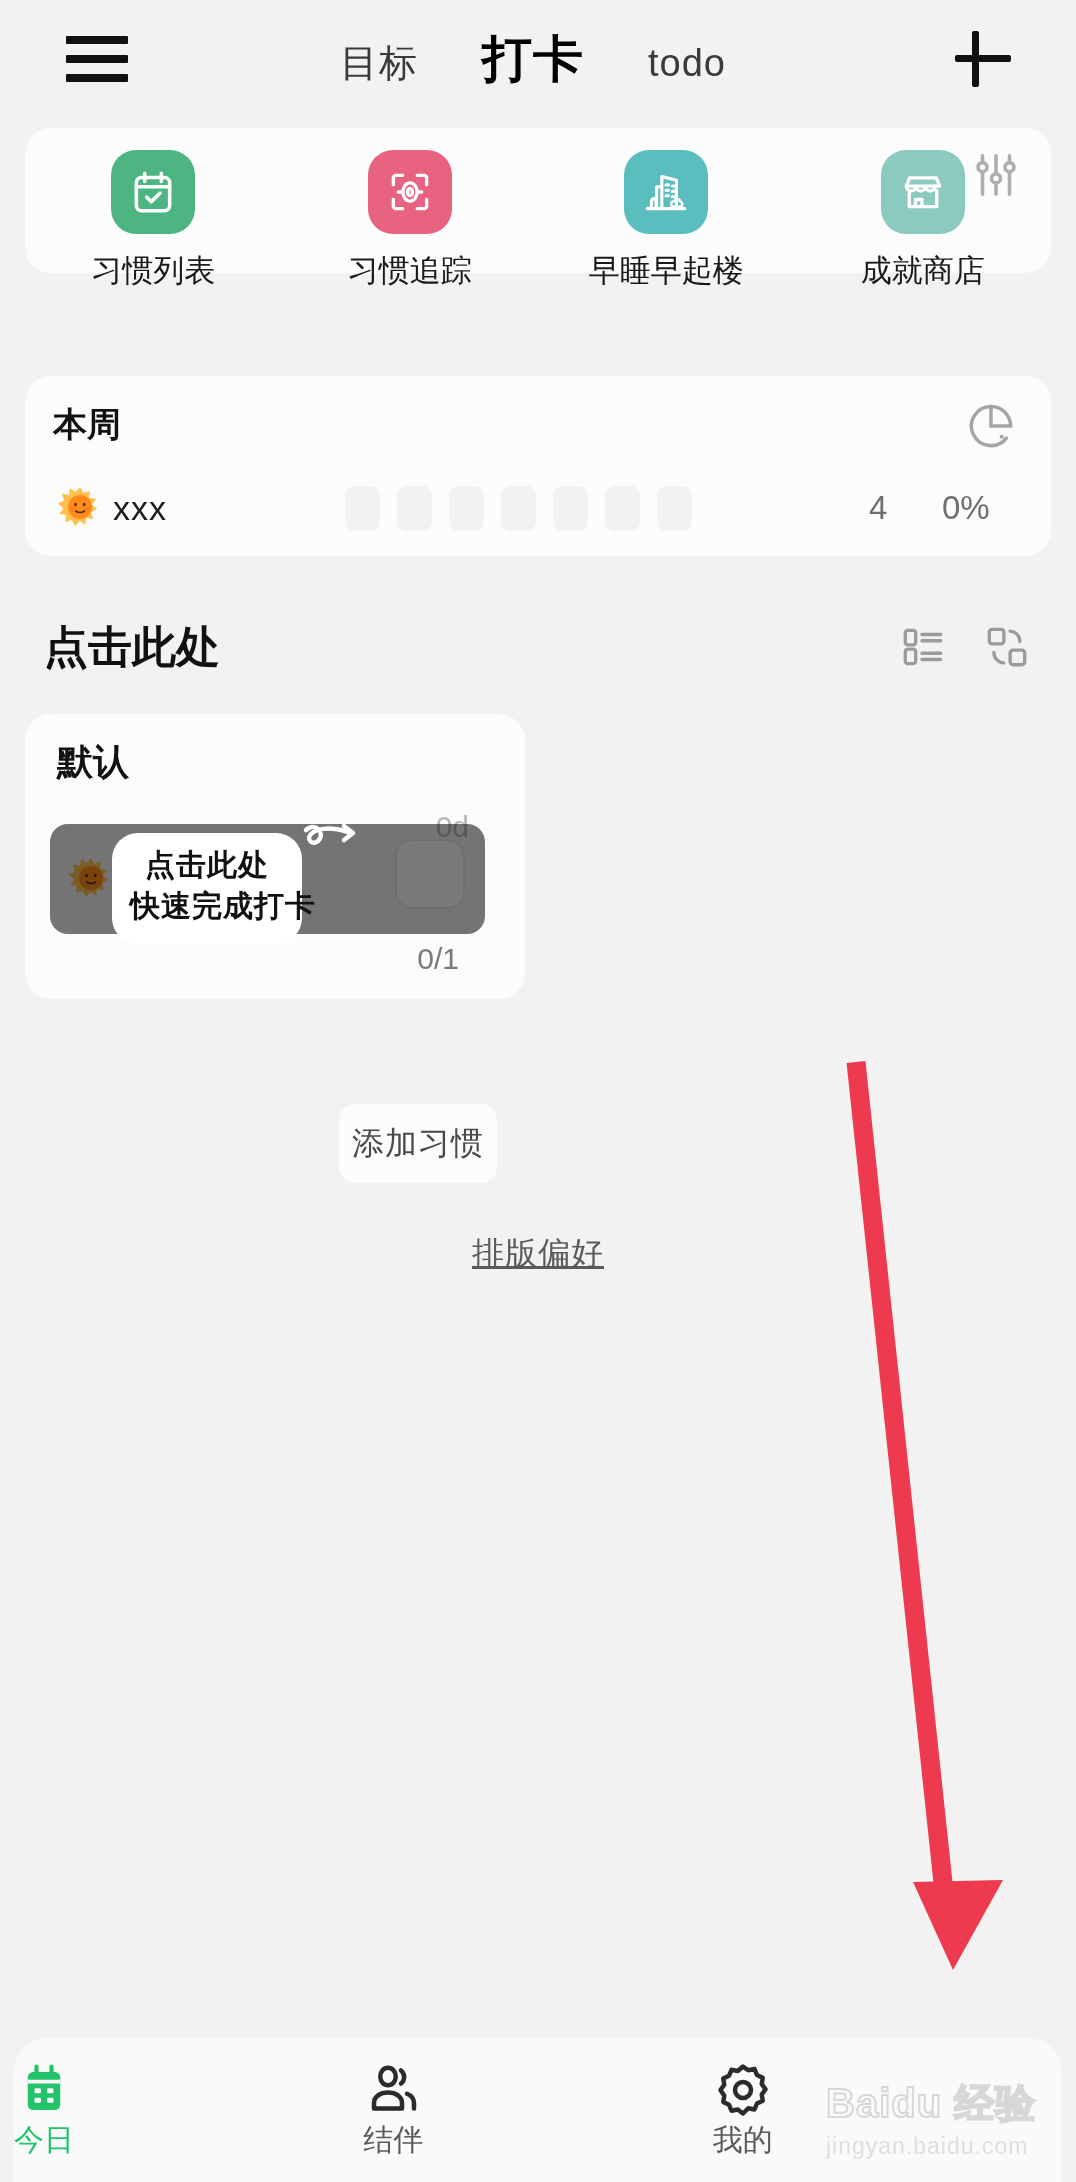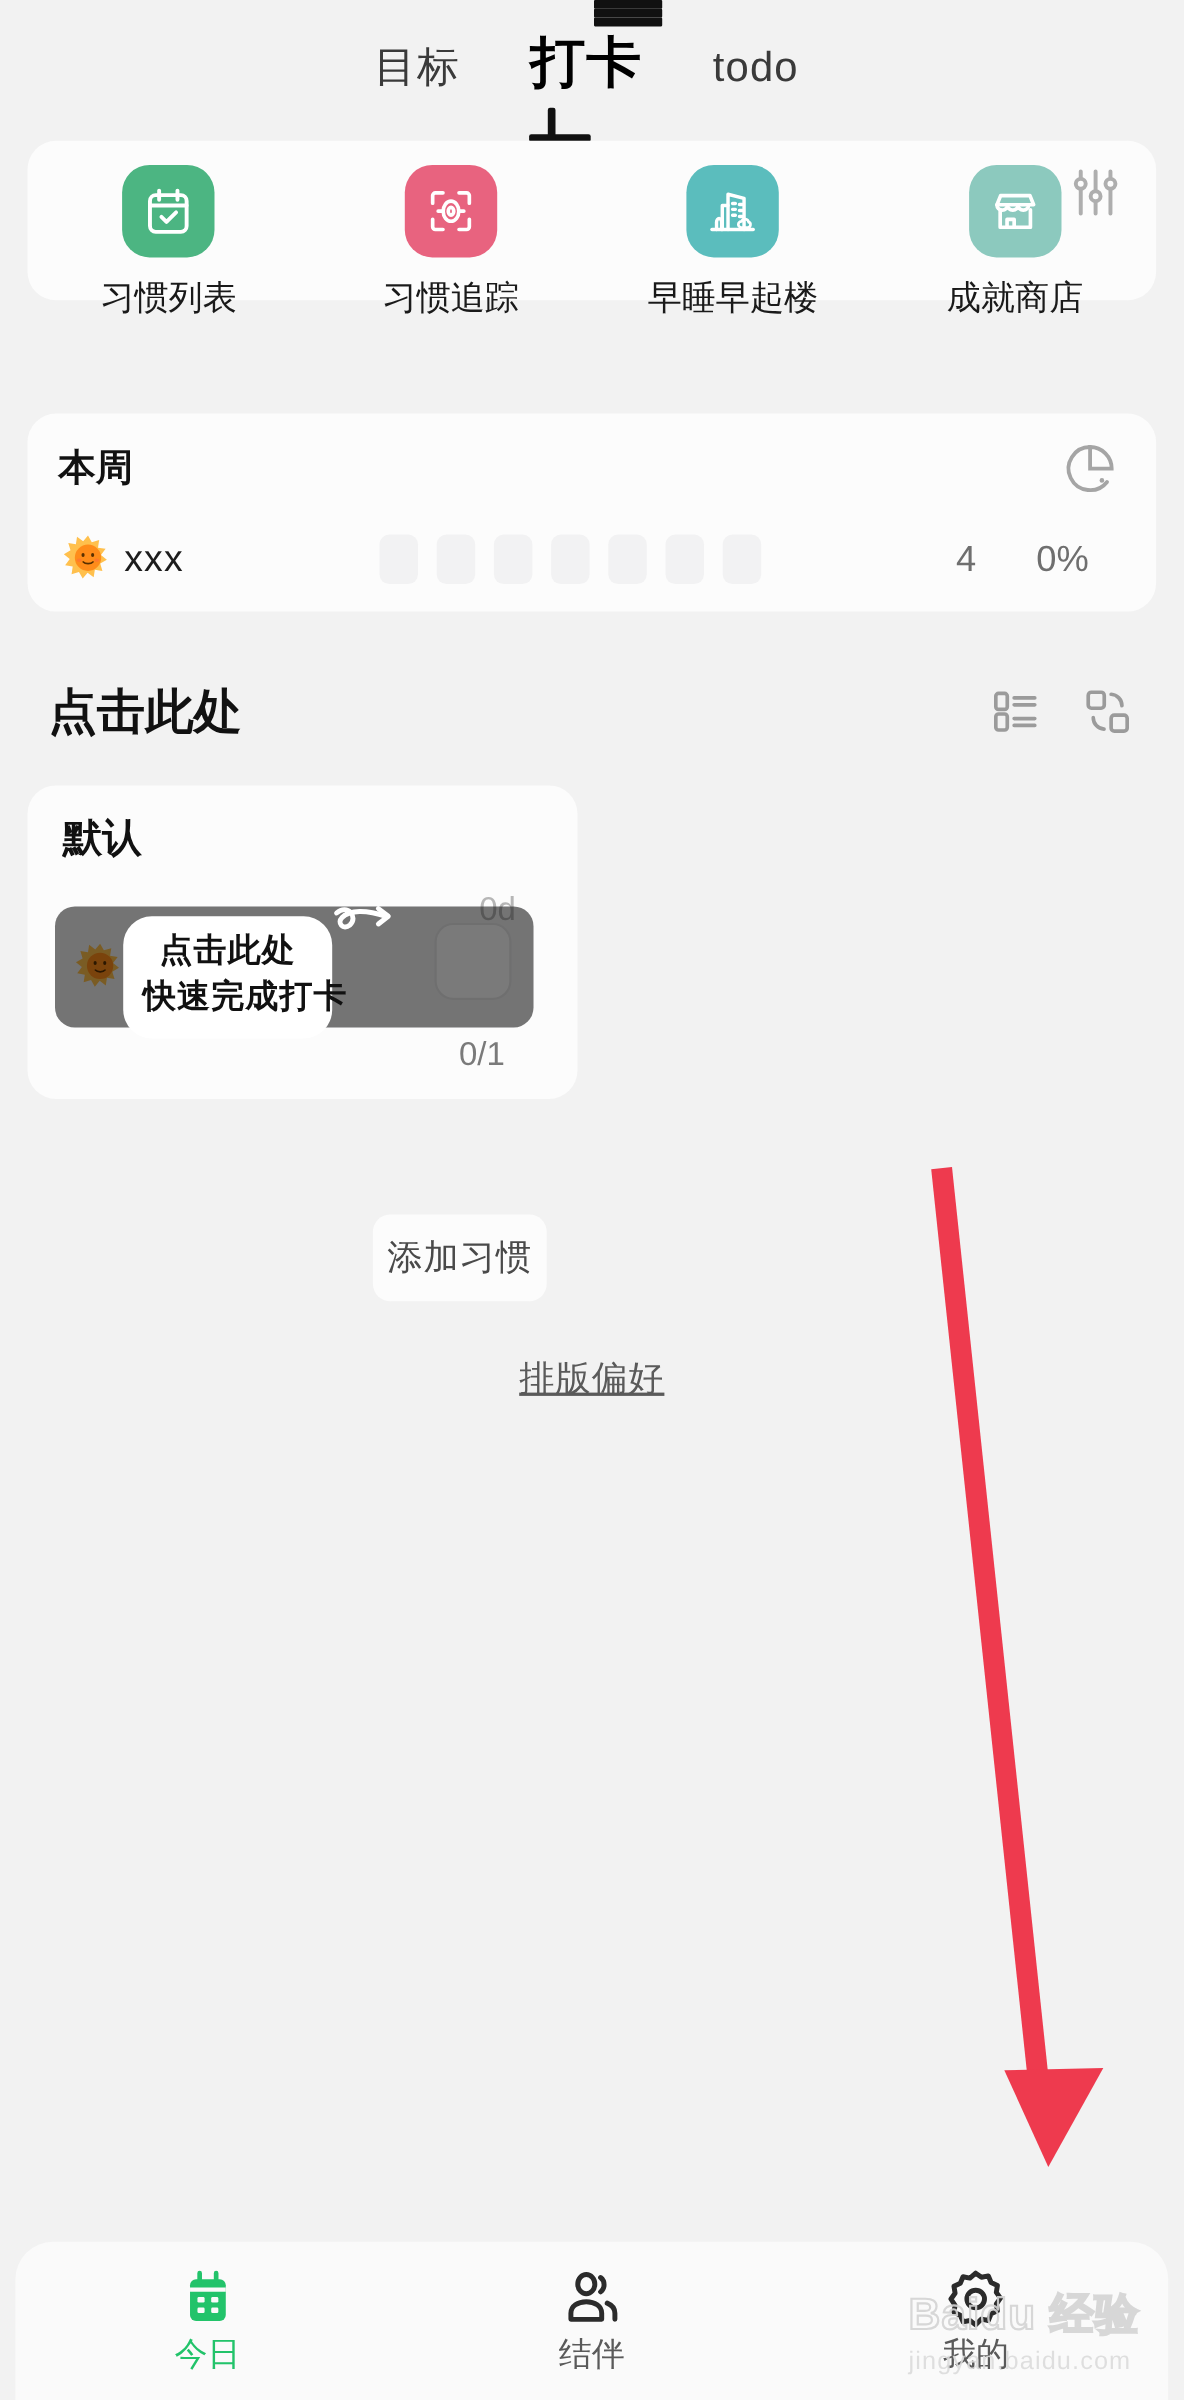--- a/index.html
+++ b/index.html
@@ -19,21 +19,20 @@
 
   
   .header {
     position: absolute;
     top: 0; left: 0;
     width: 1076px;
     height: 118px;
     display: flex;
     align-items: center;
     background: #F2F2F2;
-    flex-direction: column;
   }
   .hamburger {
     width: 62px; height: 46px;
     margin-left: 66px;
     display: flex; flex-direction: column; justify-content: space-between;
   }
   .hamburger i { display: block; height: 8px; background: #111; border-radius: 1px; }
   .nav-tabs {
     flex: 1;
     display: flex;
@@ -308,21 +307,21 @@
     height: 144px;
     background: #FAFAFA;
     border-radius: 34px 34px 0 0;
     display: flex;
     align-items: center;
   }
   .nav-item {
     flex: 1;
     display: flex;
     flex-direction: column;
-    align-items: center;
+    align-items: flex-start;
   }
   .nav-icon { width: 60px; height: 60px; display: block; }
   .nav-label { font-size: 30px; color: #5a5a5a; }
   .nav-item.active .nav-label { color: #22C36A; }
 
   
   .watermark {
     position: absolute;
     left: 826px; top: 2076px;
     width: 230px; height: 86px;

